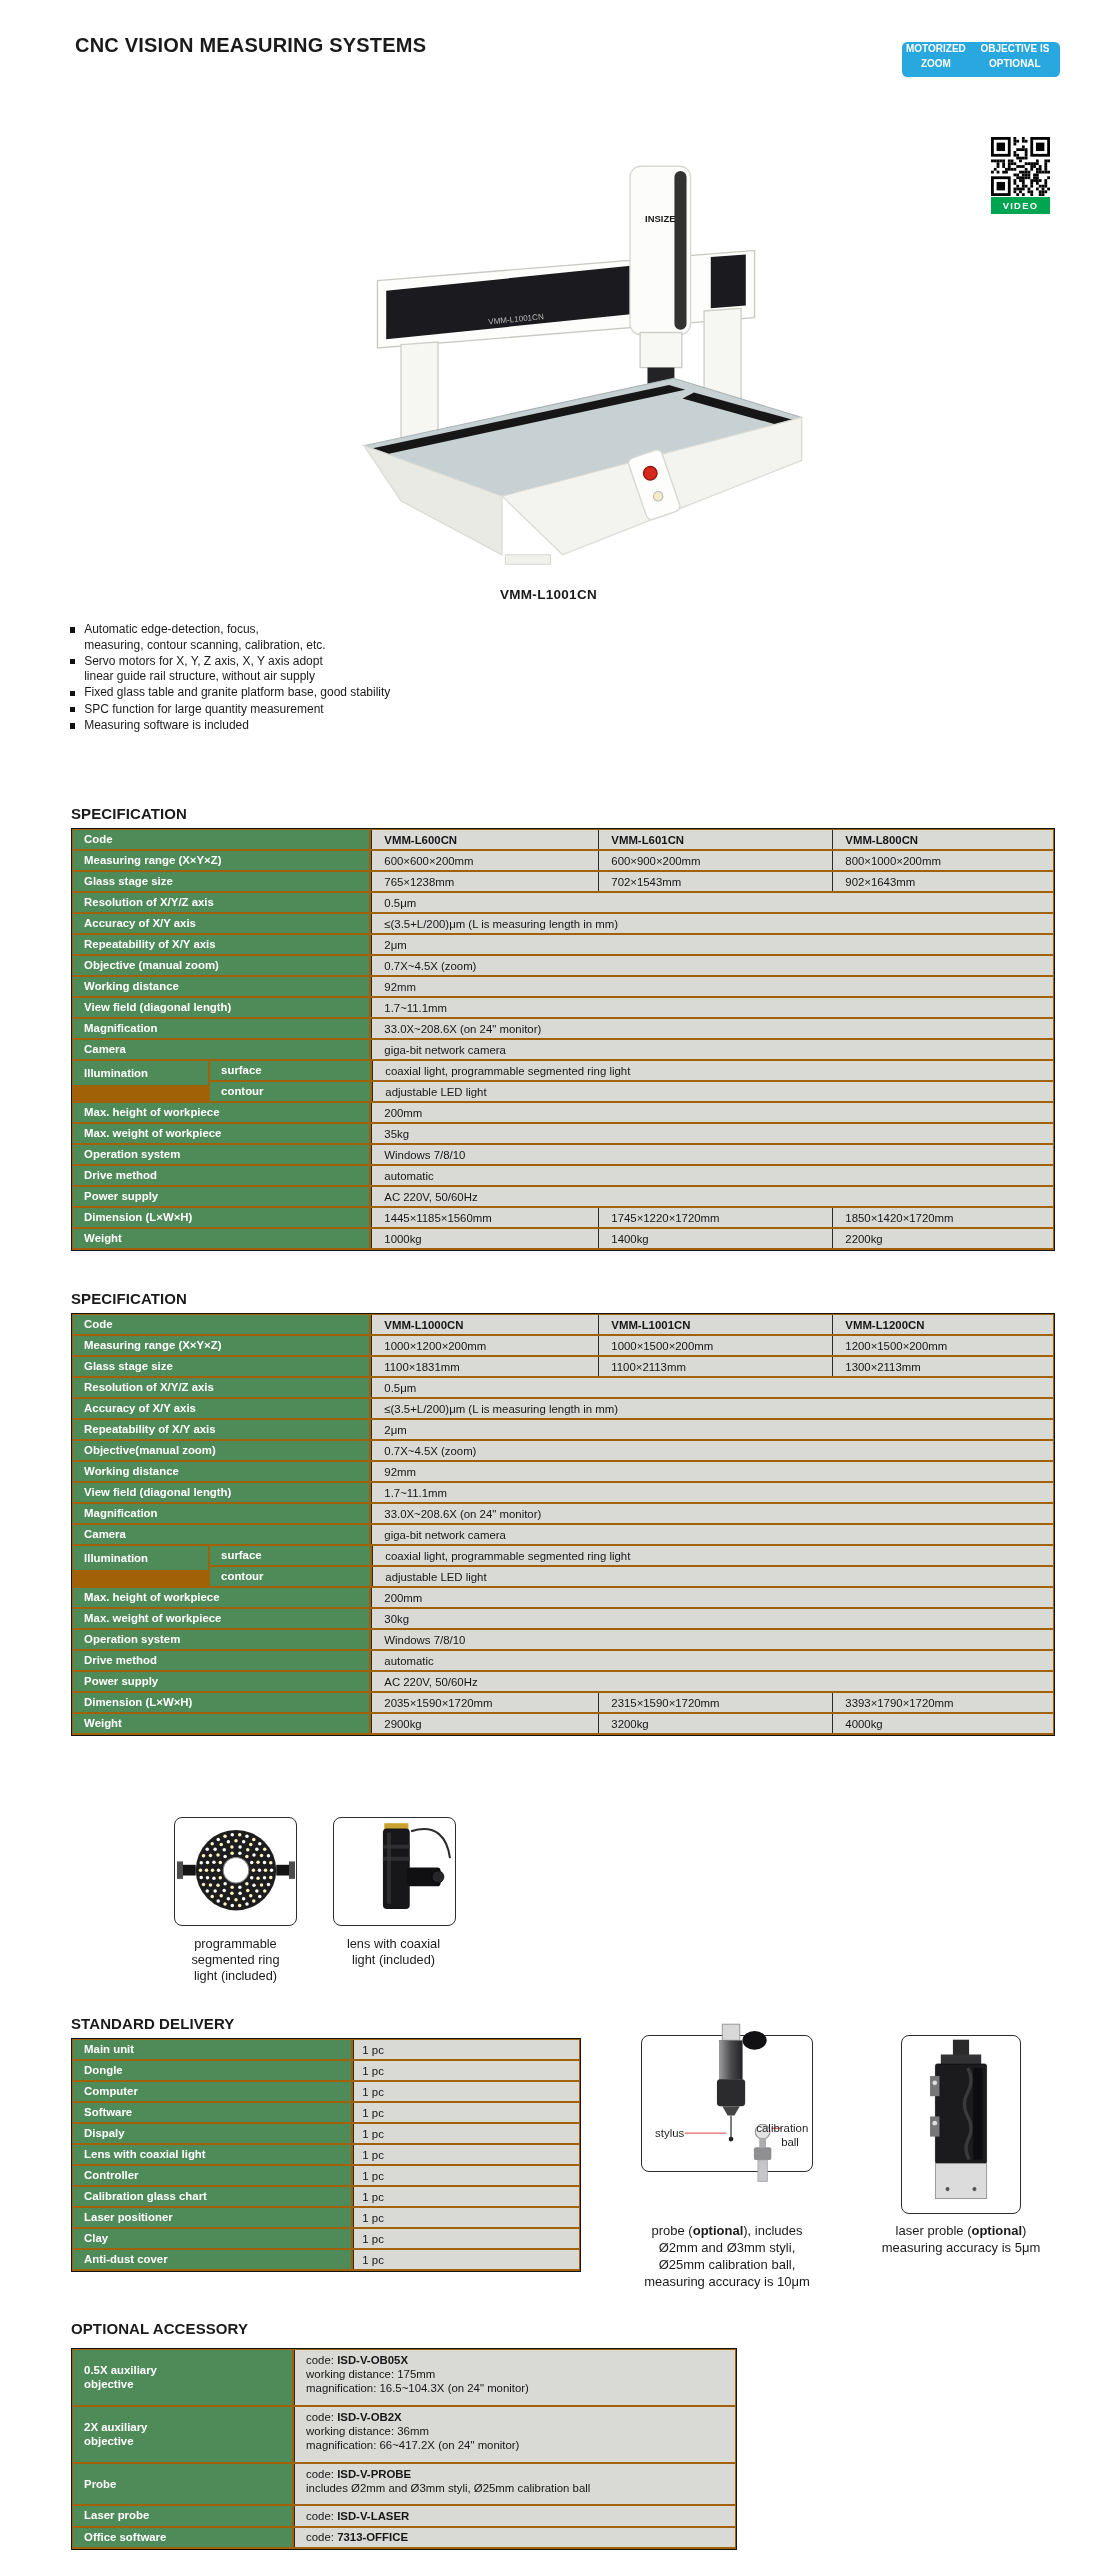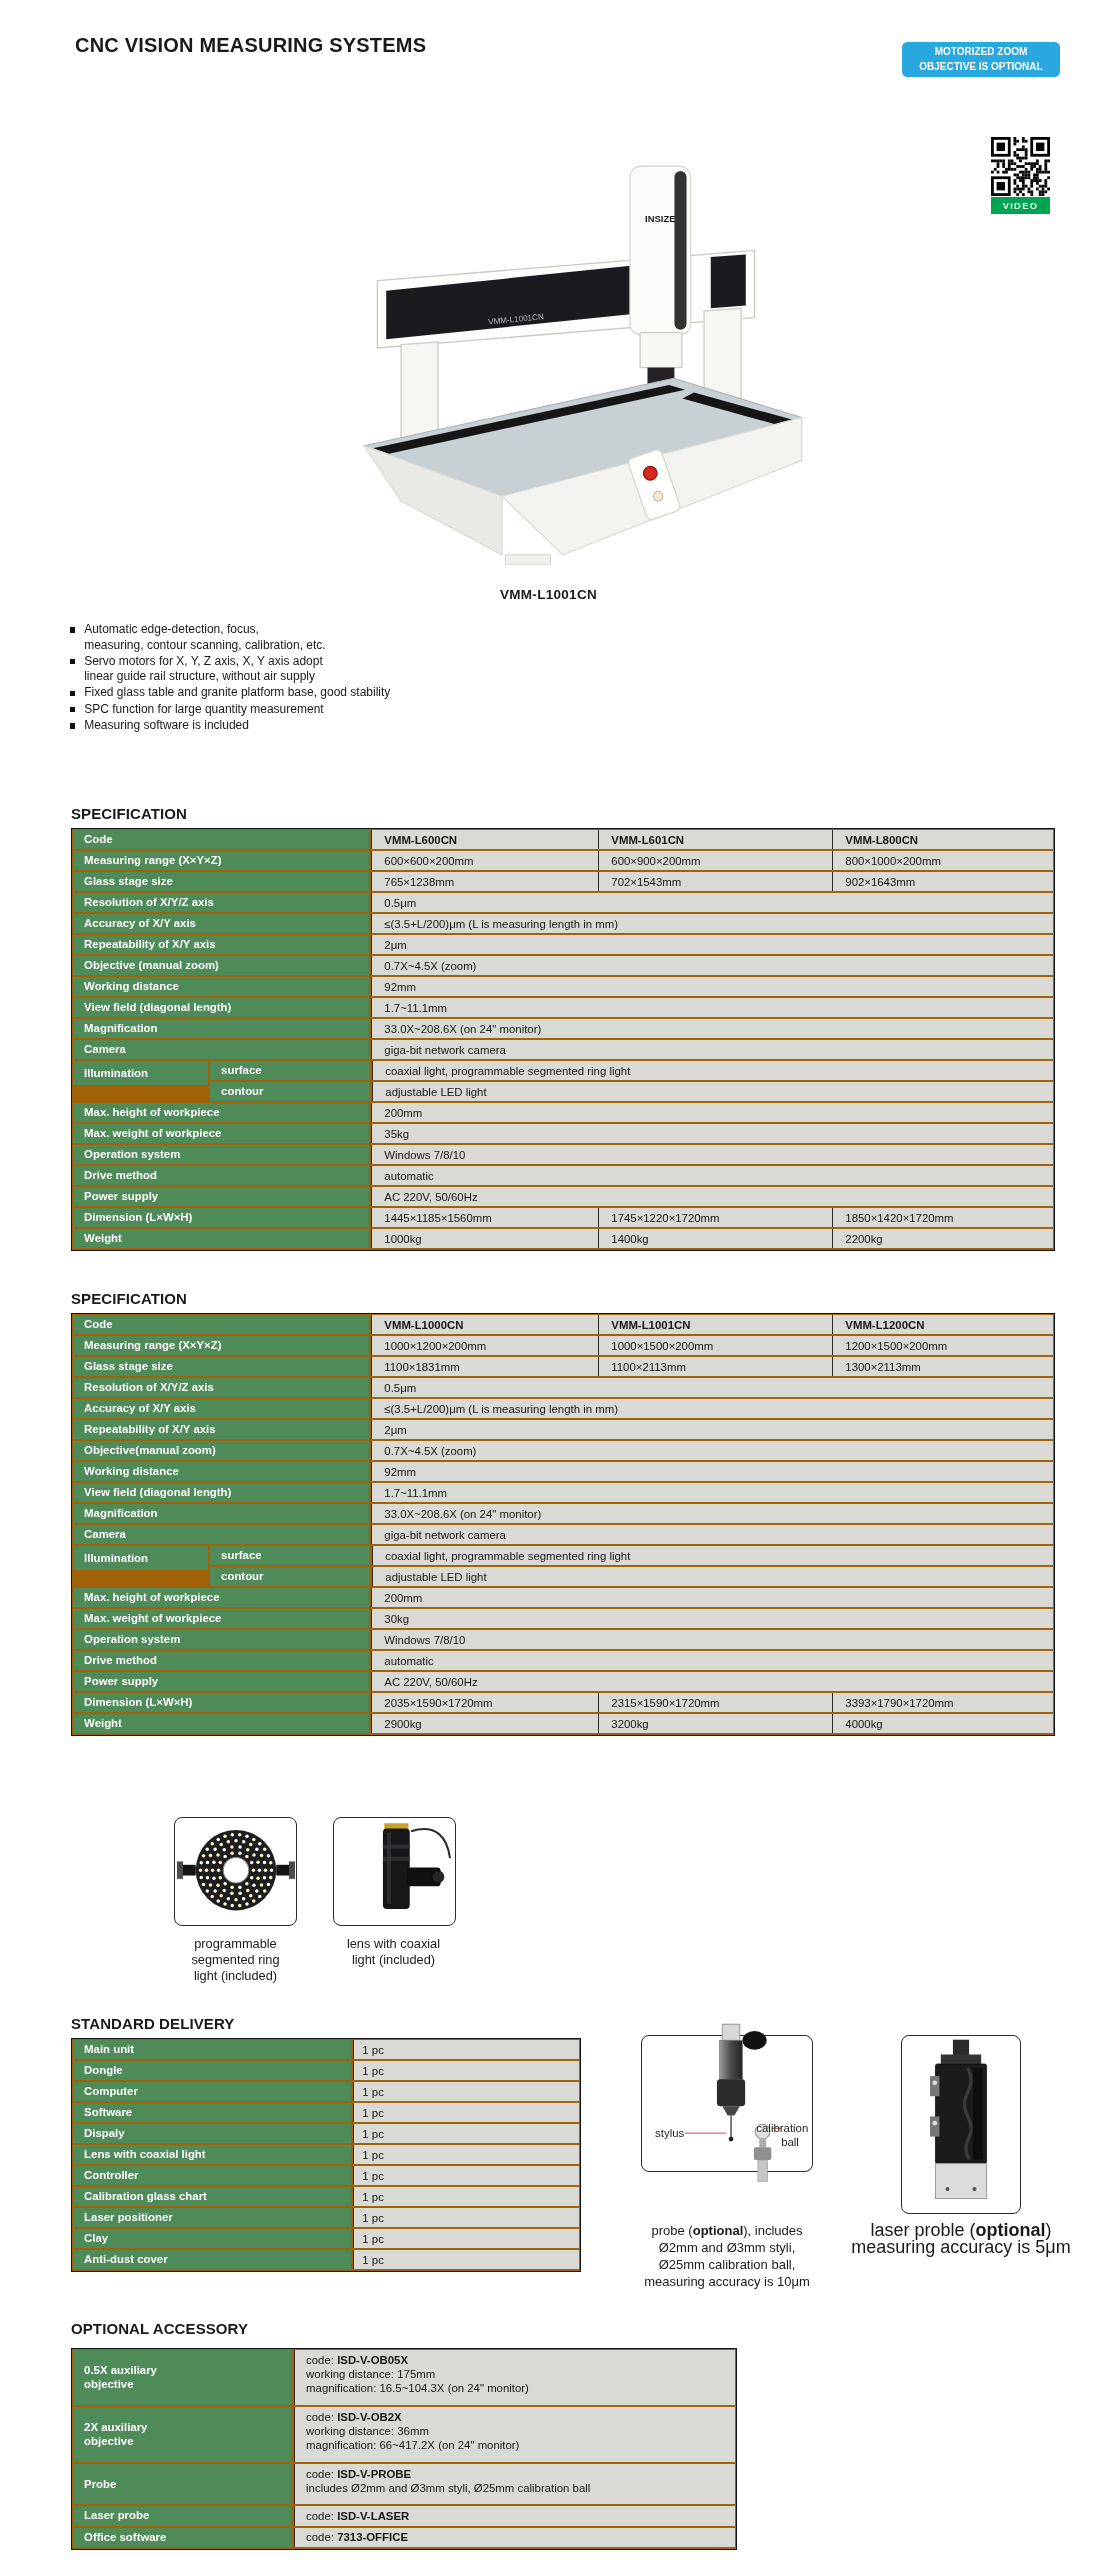--- a/index.html
+++ b/index.html
@@ -1,21 +1,21 @@
 <!DOCTYPE html>
 <html style="font-size:10.8px"><head>
 <meta charset="utf-8">
 <style>
   html,body{margin:0;padding:0;background:#ffffff;}
   body{width:1114px;height:2576px;position:relative;font-family:"Liberation Sans",sans-serif;color:#1a1a1a;}
   .abs{position:absolute;}
   
   #page-title{left:75px;top:34px;font-size:20px;font-weight:bold;letter-spacing:0.2px;}
   #zoom-badge{left:902px;top:42px;width:158px;height:35px;background:#29a7df;border-radius:5.4px;
-    color:#fff;font-size:10px;font-weight:bold;text-align:center;display:flex;flex-direction:column;
+    color:#fff;font-size:10px;font-weight:bold;text-align:center;display:flex;flex-direction:row;
     justify-content:center;line-height:1.45;}
   
   #machine-svg{left:300px;top:156px;}
   #qr-box{left:991px;top:137px;width:59px;height:59px;background:#fff;}
   #video-label{left:991px;top:197px;width:59px;height:17px;background:#00a551;color:#fff;
     font-size:9.4px;font-weight:bold;letter-spacing:1.3px;display:flex;align-items:center;justify-content:center;}
   #model-caption{left:414px;top:587px;width:269px;text-align:center;font-size:13.5px;font-weight:bold;letter-spacing:0.3px;}
   
   #features{left:70px;top:622px;width:512px;}
   .feat{display:flex;margin-bottom:0.7px;}
@@ -61,21 +61,21 @@
   
   .figbox{border:1.3px solid #2c2c2c;border-radius:8px;background:#fff;display:flex;align-items:center;justify-content:center;box-sizing:border-box;}
   #ring-box{left:174px;top:1817px;width:123px;height:109px;}
   #lens-box{left:333px;top:1817px;width:123px;height:109px;}
   #probe-box{left:641px;top:2035px;width:172px;height:137px;}
   #laser-box{left:901px;top:2035px;width:120px;height:179px;}
   .figcap{font-size:12.8px;line-height:16px;text-align:center;white-space:pre-line;}
   #ring-cap{left:162px;top:1936px;width:147px;}
   #lens-cap{left:320px;top:1936px;width:147px;}
   #probe-cap{left:606px;top:2222px;width:242px;font-size:13px;line-height:17px;}
-  #laser-cap{left:838px;top:2222px;width:246px;font-size:18px;line-height:17px;}
+  #laser-cap{left:838px;top:2222px;width:246px;font-size:13px;line-height:17px;}
   .svg-label{font-size:17px;fill:#1f1f1f;}
 </style>
 </head>
 <body>
 
 <div class="abs" id="page-title">CNC VISION MEASURING SYSTEMS</div>
 <div class="abs" id="zoom-badge">
   <div>MOTORIZED ZOOM</div>
   <div>OBJECTIVE IS OPTIONAL</div>
 </div>

